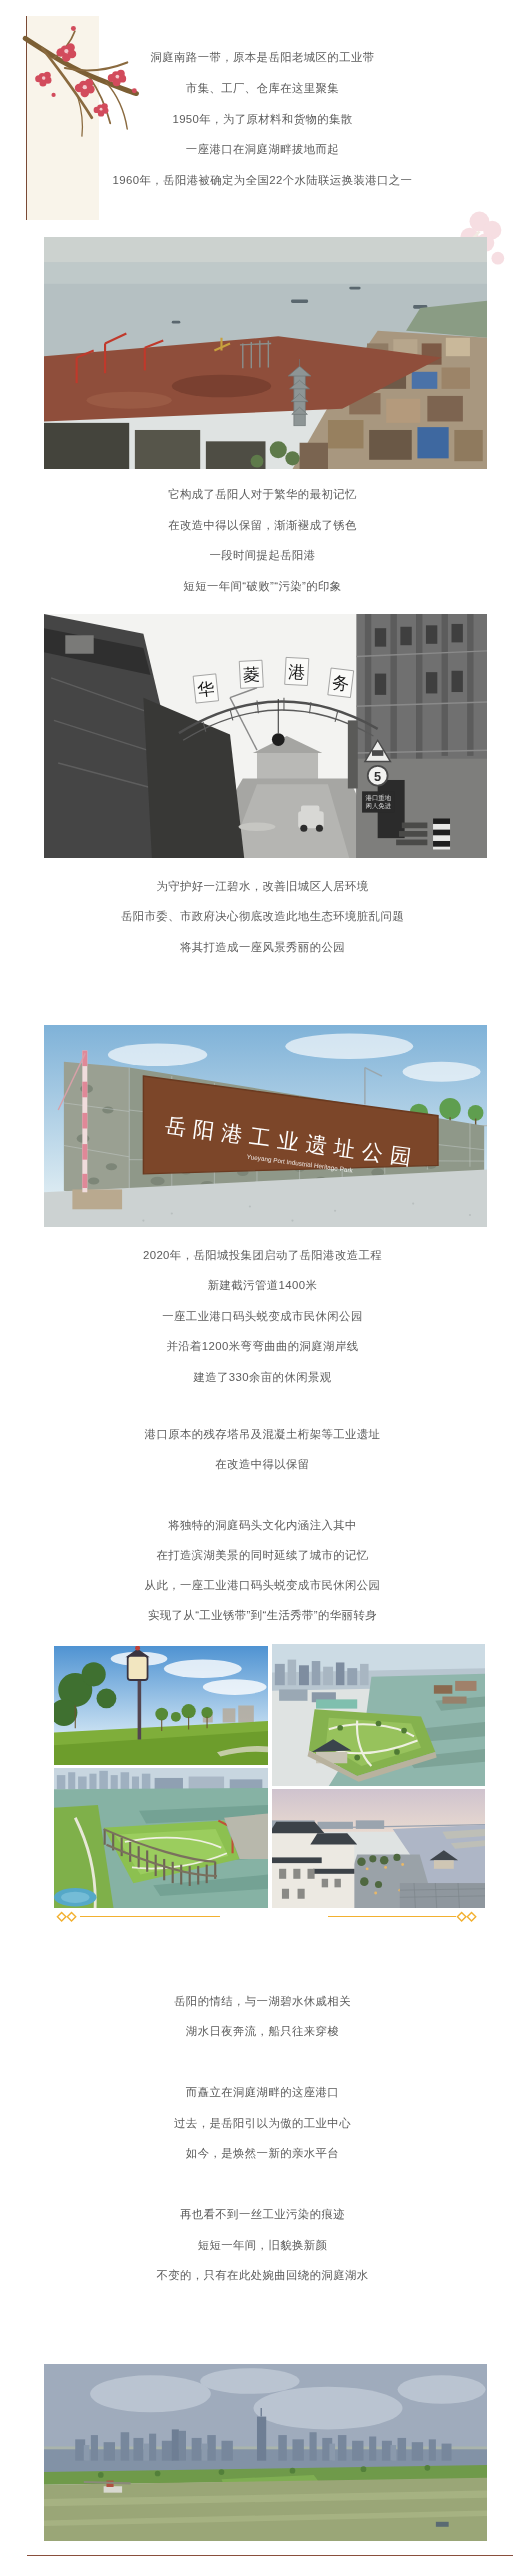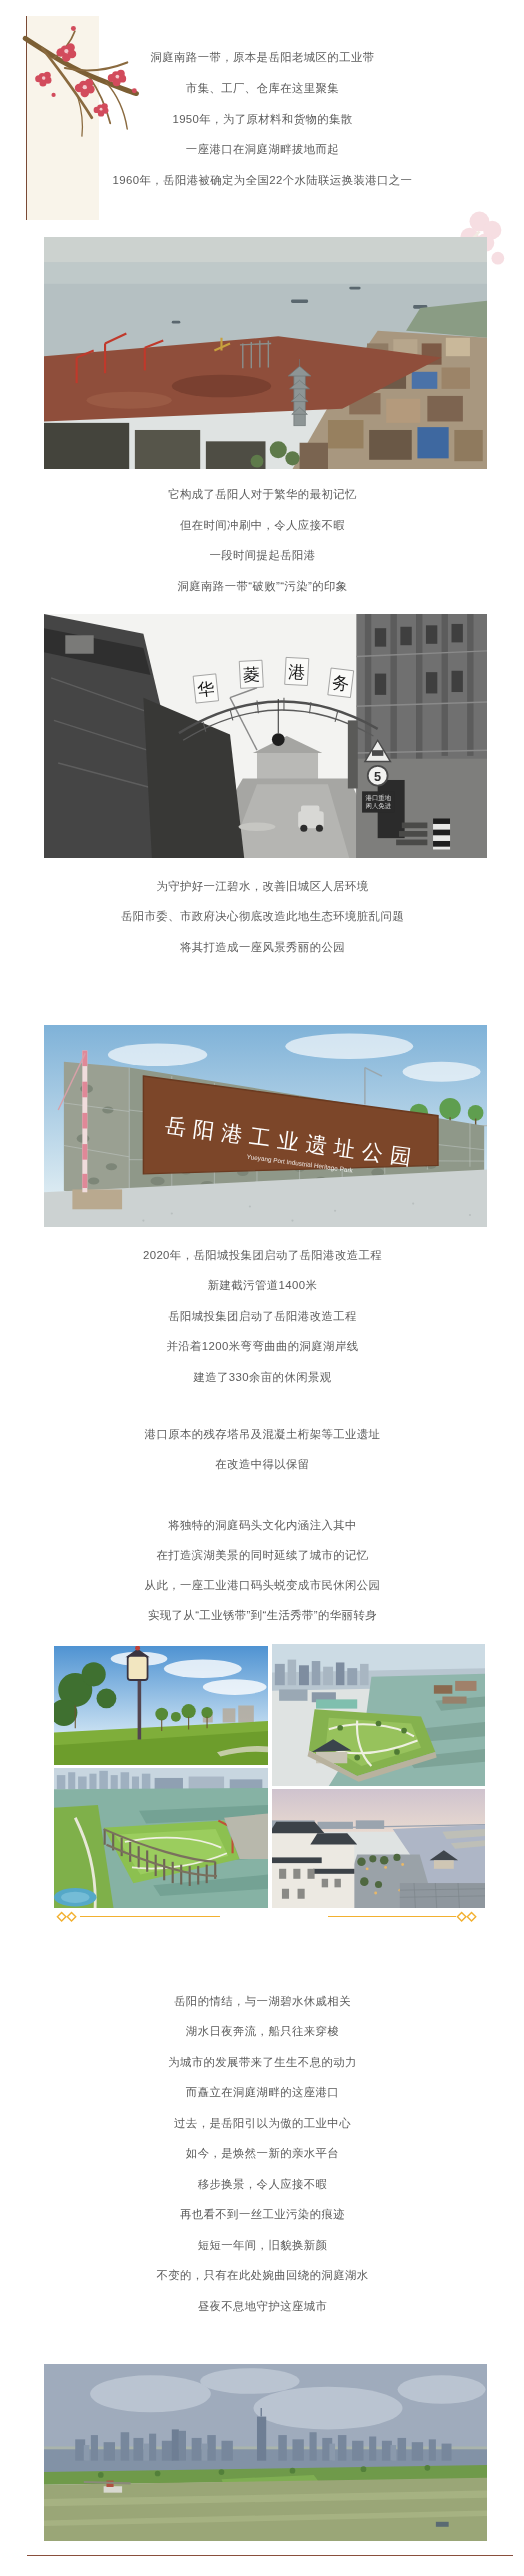--- a/index.html
+++ b/index.html
@@ -168,23 +168,23 @@
         </g>
       <g fill="#5e7a4a">
           <circle cx="330" cy="300" r="12"></circle>
           <circle cx="350" cy="312" r="10"></circle>
           <circle cx="300" cy="316" r="9"></circle>
         </g>
     </svg>
   </div>
 
   <div class="tline" style="top:487px">它构成了岳阳人对于繁华的最初记忆</div>
-  <div class="tline" style="top:518px">但在时间冲刷中，令人应接不暇</div>
+  <div class="tline" style="top:518px">在改造中得以保留，渐渐褪成了锈色</div>
   <div class="tline" style="top:548px">一段时间提起岳阳港</div>
-  <div class="tline" style="top:579px">洞庭南路一带“破败”“污染”的印象</div>
+  <div class="tline" style="top:579px">短短一年间“破败”“污染”的印象</div>
 
   <div class="photo" style="left:44px;top:614px;width:443px;height:244px">
     <svg viewBox="0 0 624 344" preserveAspectRatio="none">
       <rect width="624" height="344" fill="#f3f3f1"></rect>
       <polygon points="300,196 386,196 386,252 300,252" fill="#b9b9b6"></polygon>
       <polygon points="294,196 392,196 342,172" fill="#a5a5a2"></polygon>
       <g stroke="#8a8a8a" stroke-width="2">
           <line x1="300" y1="192" x2="262" y2="118"></line>
           <line x1="262" y1="118" x2="300" y2="104"></line>
         </g>
@@ -380,21 +380,21 @@
             <rect x="54" y="168" width="7" height="22"></rect>
             <rect x="54" y="210" width="7" height="20"></rect>
           </g>
         </g>
       <line x1="58" y1="40" x2="20" y2="120" stroke="#d8a0a8" stroke-width="2"></line>
     </svg>
   </div>
 
   <div class="tline" style="top:1248px">2020年，岳阳城投集团启动了岳阳港改造工程</div>
   <div class="tline" style="top:1278px">新建截污管道1400米</div>
-  <div class="tline" style="top:1309px">岳阳城投集团启动了岳阳港改造工程</div>
+  <div class="tline" style="top:1309px">一座工业港口码头蜕变成市民休闲公园</div>
   <div class="tline" style="top:1339px">并沿着1200米弯弯曲曲的洞庭湖岸线</div>
   <div class="tline" style="top:1370px">建造了330余亩的休闲景观</div>
 
   <div class="tline" style="top:1427px">港口原本的残存塔吊及混凝土桁架等工业遗址</div>
   <div class="tline" style="top:1457px">在改造中得以保留</div>
   <div class="tline" style="top:1518px">将独特的洞庭码头文化内涵注入其中</div>
   <div class="tline" style="top:1548px">在打造滨湖美景的同时延续了城市的记忆</div>
   <div class="tline" style="top:1578px">从此，一座工业港口码头蜕变成市民休闲公园</div>
   <div class="tline" style="top:1608px">实现了从“工业锈带”到“生活秀带”的华丽转身</div>
 
@@ -633,29 +633,26 @@
   <div class="divider-seg" style="left:328px;width:152px">
     <div class="divider-line"></div>
     <svg width="24" height="11.4" viewBox="0 0 34 16">
       <path d="M8 2 L14 8 L8 14 L2 8 Z" fill="none" stroke="#f2b02f" stroke-width="2"></path>
       <path d="M22 2 L28 8 L22 14 L16 8 Z" fill="none" stroke="#f2b02f" stroke-width="2"></path>
     </svg>
   </div>
 
   <div class="tline" style="top:1994px">岳阳的情结，与一湖碧水休戚相关</div>
   <div class="tline" style="top:2024px">湖水日夜奔流，船只往来穿梭</div>
-  <div class="tline" style="top:2055px">为城市的发展带来了生生不息的动力</div>
   <div class="tline" style="top:2085px">而矗立在洞庭湖畔的这座港口</div>
   <div class="tline" style="top:2116px">过去，是岳阳引以为傲的工业中心</div>
   <div class="tline" style="top:2146px">如今，是焕然一新的亲水平台</div>
-  <div class="tline" style="top:2177px">移步换景，令人应接不暇</div>
   <div class="tline" style="top:2207px">再也看不到一丝工业污染的痕迹</div>
   <div class="tline" style="top:2238px">短短一年间，旧貌换新颜</div>
   <div class="tline" style="top:2268px">不变的，只有在此处婉曲回绕的洞庭湖水</div>
-  <div class="tline" style="top:2299px">昼夜不息地守护这座城市</div>
 
   <div class="photo" style="left:44px;top:2364px;width:443px;height:177px">
     <svg viewBox="0 0 624 249" preserveAspectRatio="none">
       <rect width="624" height="140" fill="#9fabbc"></rect>
       <g fill="#c6cfda" opacity=".7">
           <ellipse cx="150" cy="42" rx="85" ry="26"></ellipse>
           <ellipse cx="400" cy="62" rx="105" ry="30"></ellipse>
           <ellipse cx="560" cy="36" rx="62" ry="20"></ellipse>
           <ellipse cx="290" cy="24" rx="70" ry="18"></ellipse>
         </g>

